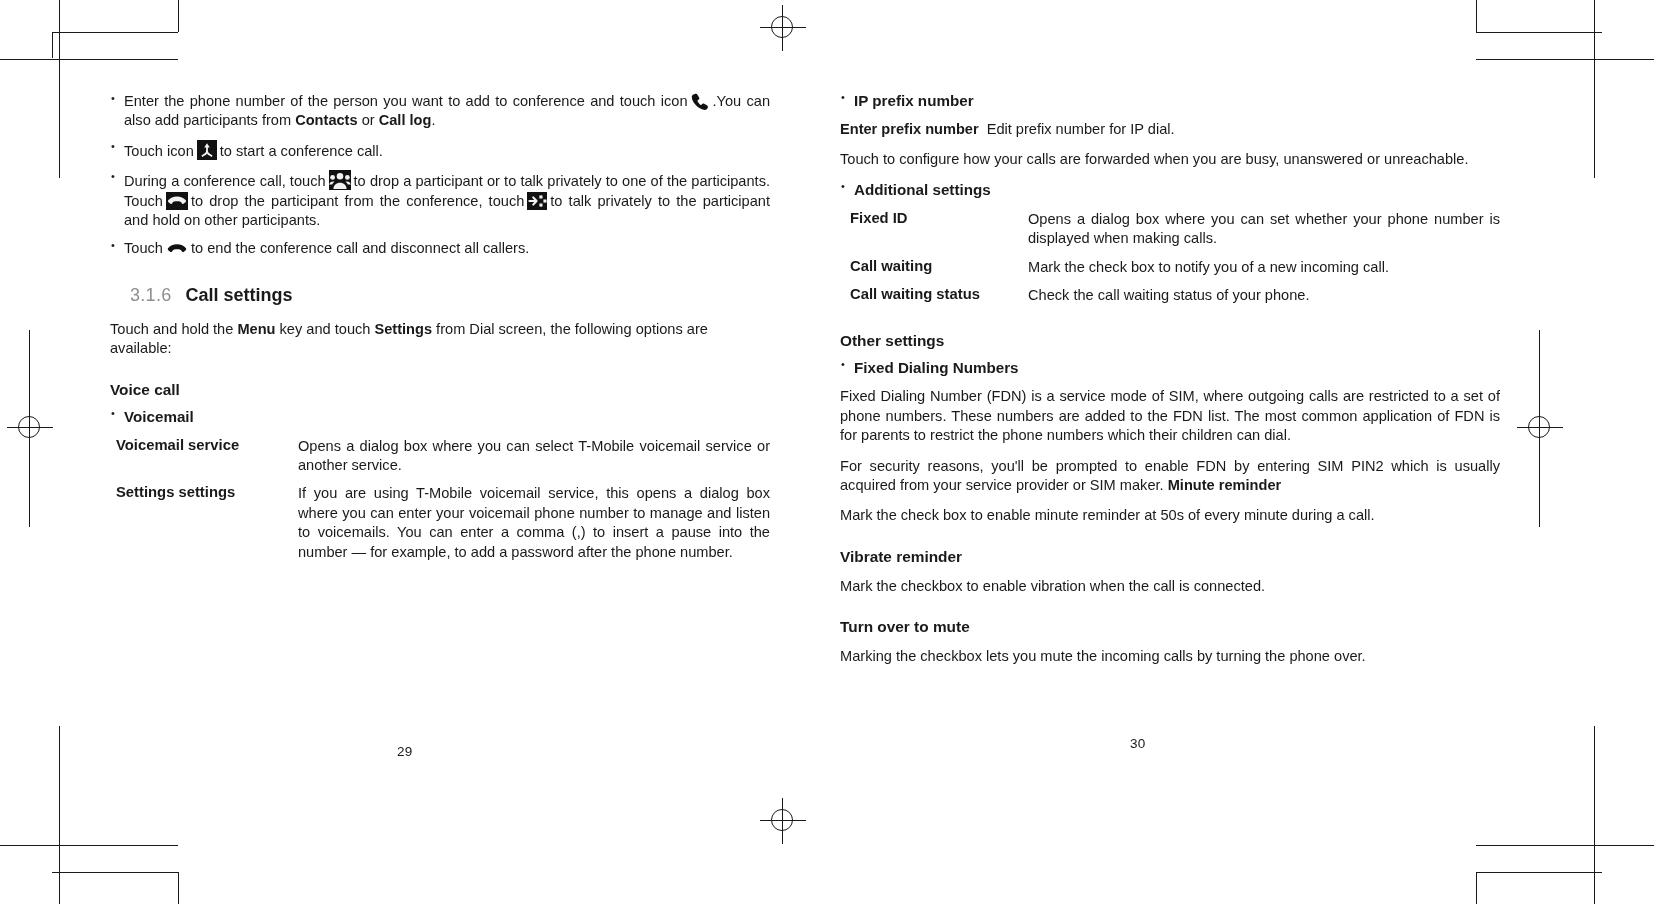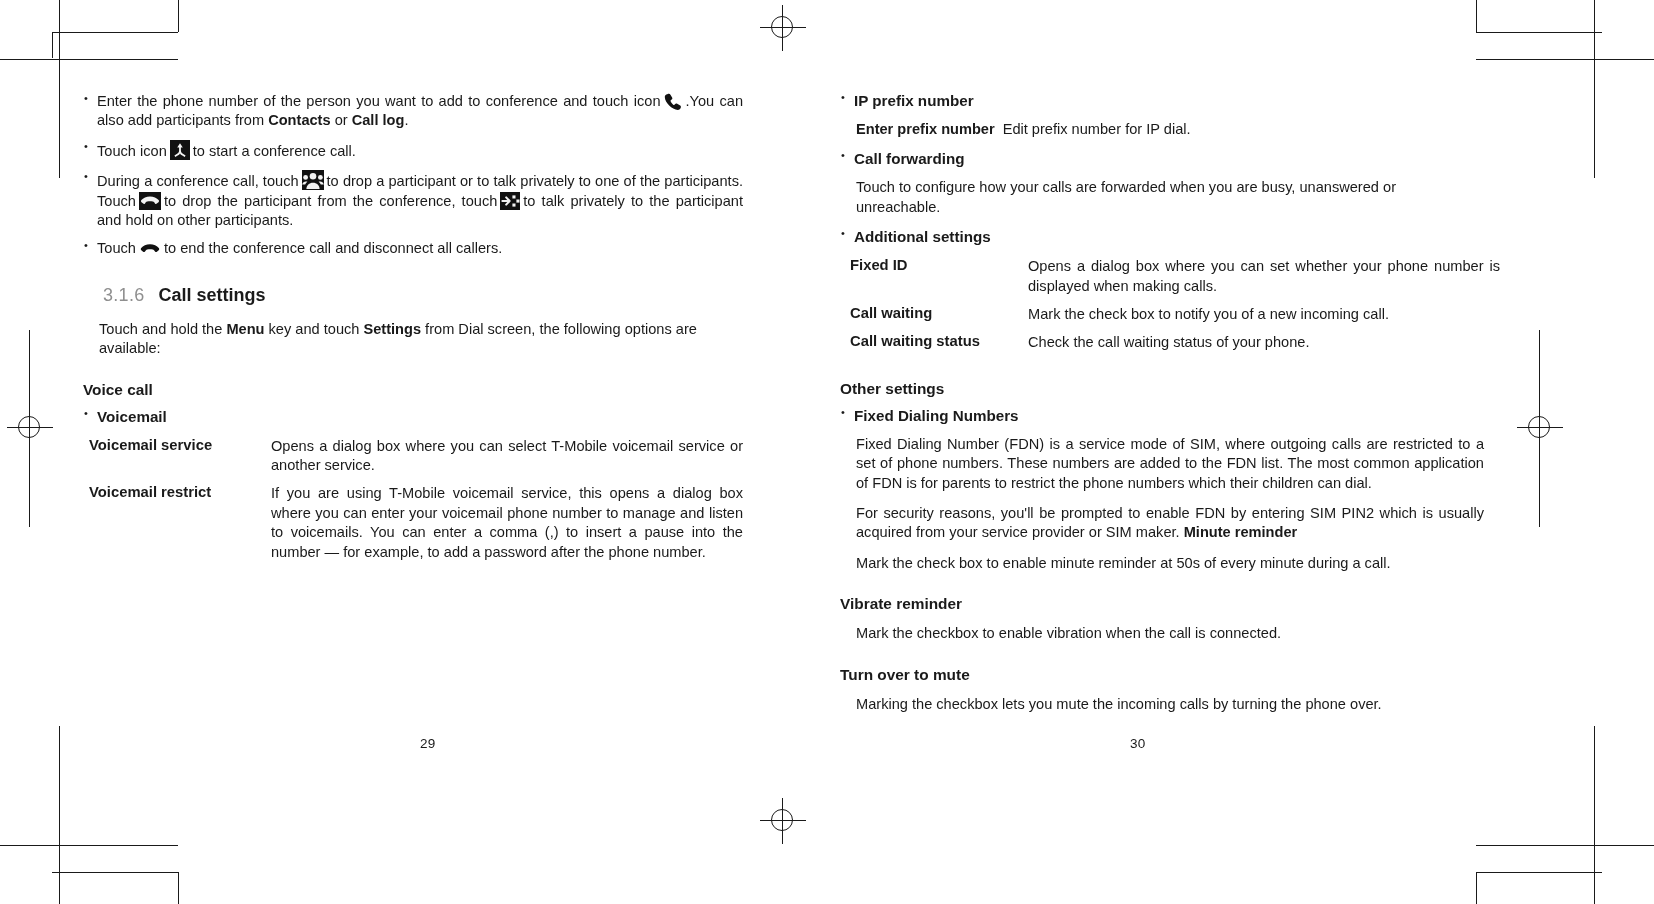--- a/index.html
+++ b/index.html
@@ -35,31 +35,31 @@
   }
   .reg .ch { position: absolute; left: 0; top: 22px; width: 46px; height: 1px; background: #1a1a1a; }
   .reg .cv { position: absolute; left: 22px; top: 0; width: 1px; height: 46px; background: #1a1a1a; }
 
   
   .page {
     position: absolute;
     top: 92px;
     width: 660px;
   }
-  .page-left  { left: 83px; }
+  .page-left  { left: 110px; }
   .page-right { left: 840px; }
 
   .folio {
     position: absolute;
     top: 736px;
     font-size: 13.5px;
     color: #1a1a1a;
     letter-spacing: .2px;
   }
-  .folio-left  { left: 420px; }
+  .folio-left  { left: 397px; margin-top: 8px; }
   .folio-right { left: 1130px; }
 
   
   p, li, div.body {
     font-size: 14.6px;
     line-height: 1.33;
     margin: 0;
   }
   .just { text-align: justify; text-justify: inter-word; }
 
@@ -108,21 +108,21 @@
     margin: 9px 0 9px 0;
   }
   .bullet-head::before {
     content: "\2022";
     position: absolute;
     left: 1px; top: -1px;
     font-size: 11px;
     font-weight: normal;
   }
 
-  .para { margin: 11px 16px; }
+  .para { margin: 11px 0; }
 
   
   .deftable { width: 100%; border-collapse: collapse; margin: 12px 0 4px 0; }
   .deftable td { vertical-align: top; padding: 0 0 9px 0; }
   .deftable td.term {
     font-weight: bold;
     font-size: 14.8px;
     white-space: nowrap;
     padding-right: 12px;
   }
@@ -251,37 +251,36 @@
 
   <div class="bullet-head">Voicemail</div>
 
   <table class="deftable dl-left">
     <tbody>
         <tr>
       <td class="term">Voicemail service</td>
       <td class="desc just">Opens a dialog box where you can select T-Mobile voicemail service or another service.</td>
     </tr>
     <tr>
-      <td class="term">Voicemail restrict</td>
+      <td class="term">Settings settings</td>
       <td class="desc just">If you are using T-Mobile voicemail service, this opens a dialog box where you can enter your voicemail phone number to manage and listen to voicemails. You can enter a comma (,) to insert a pause into the number — for example, to add a password after the phone number.</td>
     </tr>
   </tbody>
     </table>
 
 </div>
 
 <div class="folio folio-left">29</div>
 
 <div class="page page-right">
 
   <div class="bullet-head" style="margin-top:0;">IP prefix number</div>
 
   <p class="para"><span class="inline-term">Enter prefix number</span><span>Edit prefix number for IP dial.</span></p>
 
-  <div class="bullet-head">Call forwarding</div>
 
   <p class="para">Touch to configure how your calls are forwarded when you are busy, unanswered or unreachable.</p>
 
   <div class="bullet-head">Additional settings</div>
 
   <table class="deftable dl-right">
     <tbody>
         <tr>
       <td class="term">Fixed ID</td>
       <td class="desc just">Opens a dialog box where you can set whether your phone number is displayed when making calls.</td>

